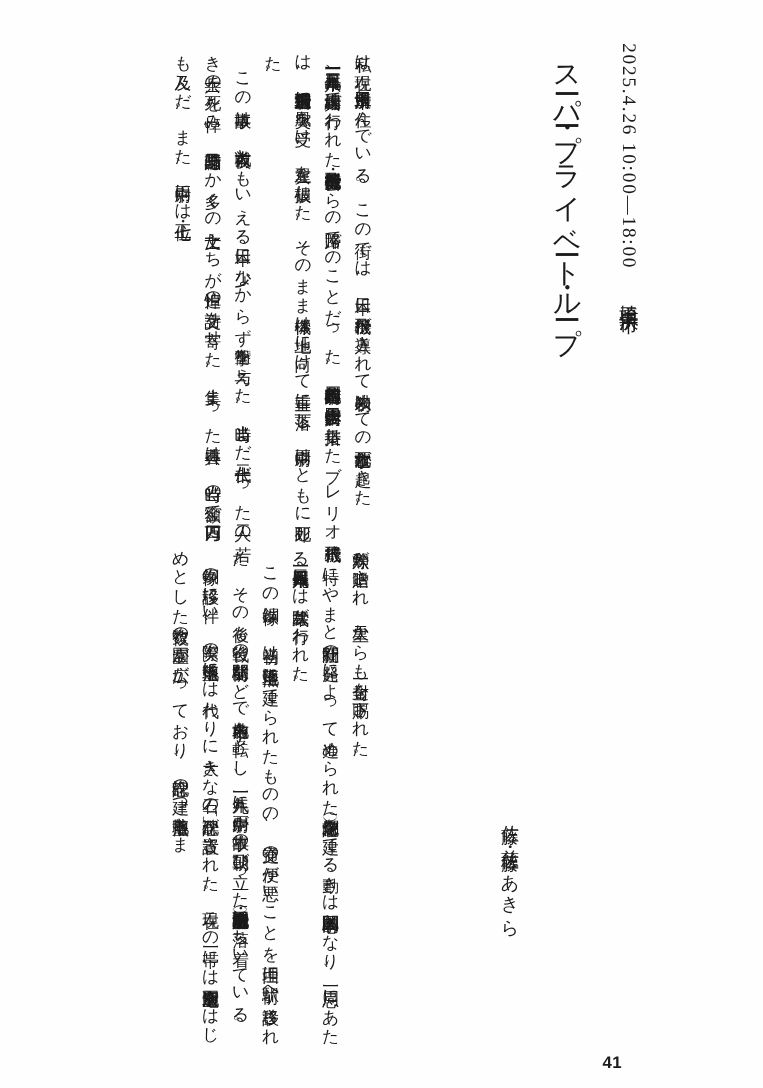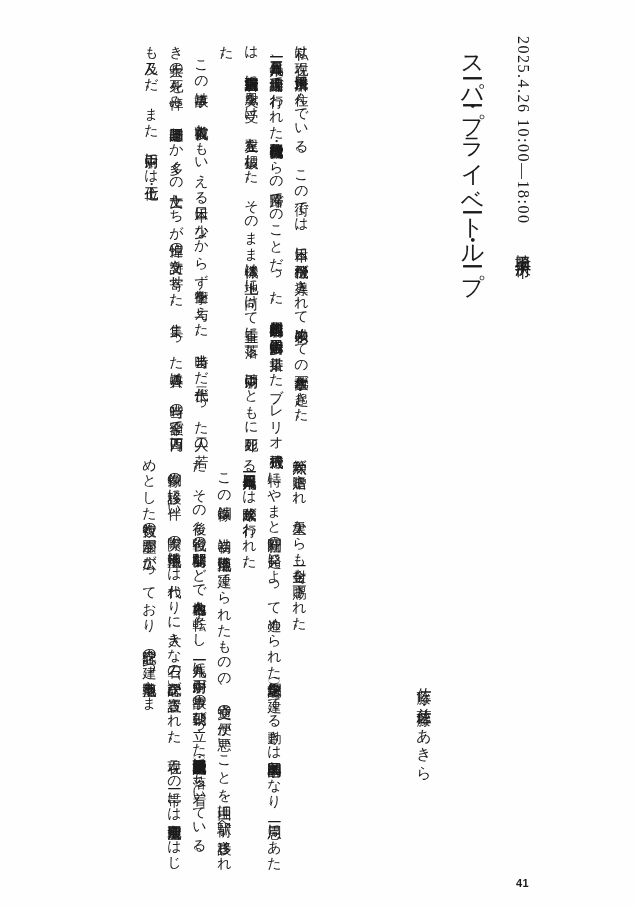--- a/index.html
+++ b/index.html
@@ -60,24 +60,24 @@
   }
   .author-col {
     right: 203px;
     top: 676px;
     font-size: 15px;
     letter-spacing: 1.5px;
     white-space: nowrap;
   }
   .page-num {
     position: absolute;
-    left: 516px;
+    left: 502px;
     top: 877px;
     font-family: "Liberation Sans", sans-serif;
-    font-size: 11px;
+    font-size: 14px;
     font-weight: bold;
     letter-spacing: 0.5px;
   }
 </style>
 </head>
 <body>
 
 <div class="vtext date-col">2025.4.26 10:00—18:00　埼玉県所沢市</div>
 
 <h1 class="vtext title-col" style="margin:0; font-size:23px;">スーパー・プライベート・ループ</h1>

